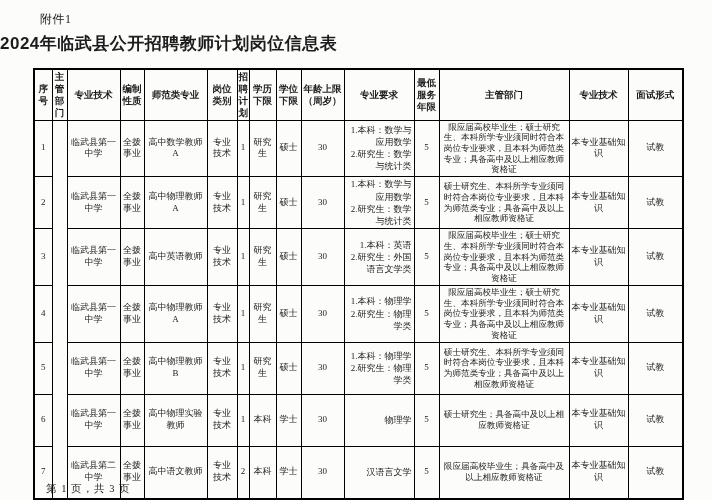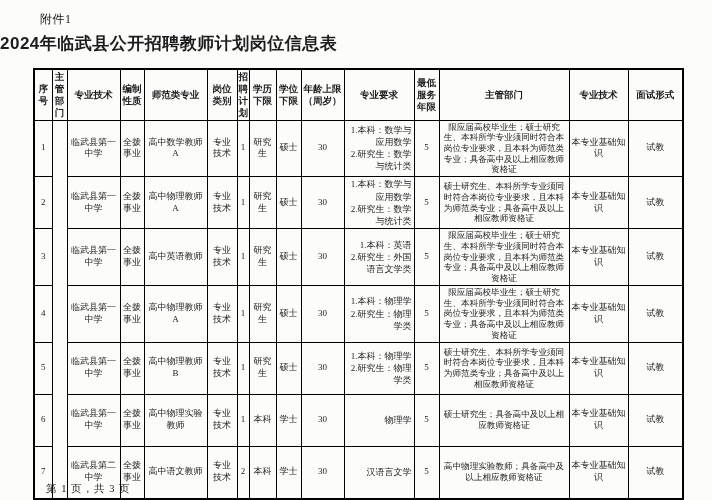--- a/index.html
+++ b/index.html
@@ -201,20 +201,20 @@
         <td>临武县第二中学</td>
         <td>全拨事业</td>
         <td>高中语文教师</td>
         <td>专业技术</td>
         <td>2</td>
         <td>本科</td>
         <td>学士</td>
         <td>30</td>
         <td class="pre">汉语言文学</td>
         <td>5</td>
-        <td class="small">高中物理实验教师；具备高中及以上相应教师资格证</td>
+        <td class="small">限应届高校毕业生；具备高中及以上相应教师资格证</td>
         <td>本专业基础知识</td>
         <td>试教</td>
       </tr>
     </tbody>
 </table>
 
 <div class="page-footer">第 1 页，共 3 页</div>
 
 </body></html>

